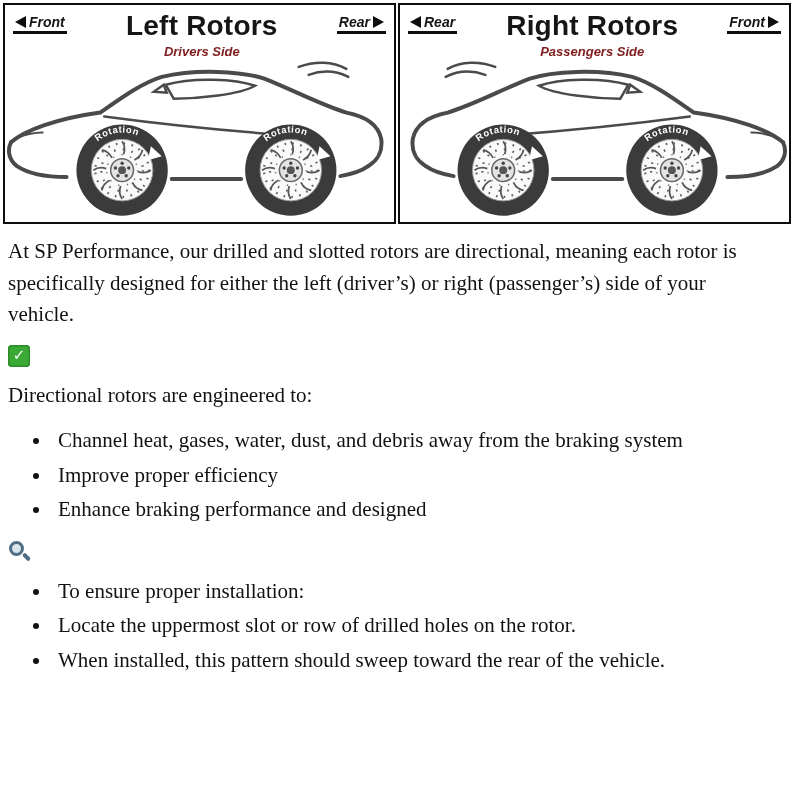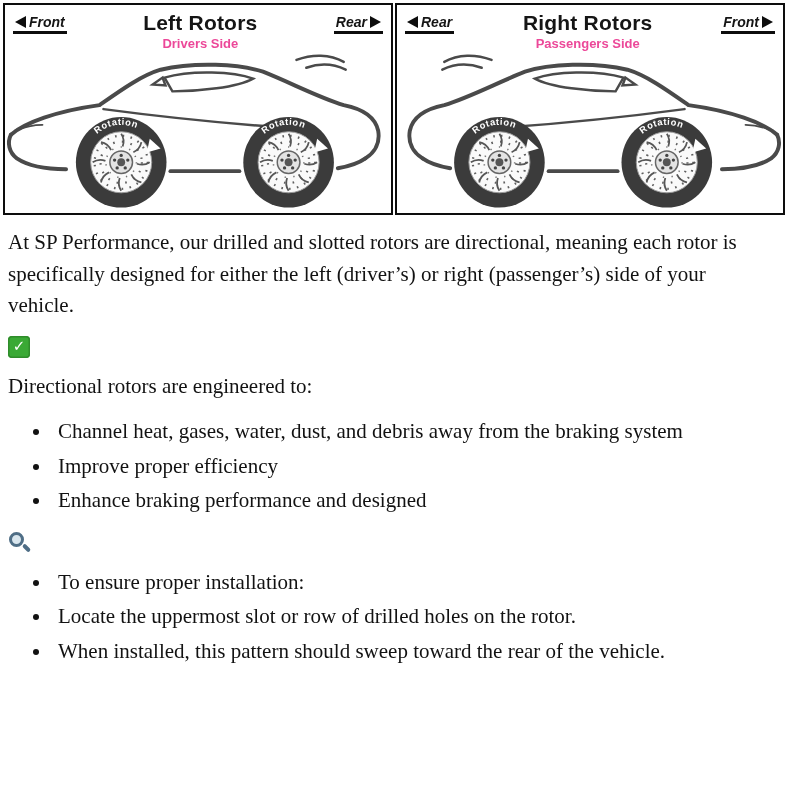--- a/index.html
+++ b/index.html
@@ -1,29 +1,29 @@
 <!DOCTYPE html>
 <html><head>
 <meta charset="utf-8">
 <style>
   * { margin:0; padding:0; box-sizing:border-box; }
   html,body { width:800px; height:800px; background:#ffffff; overflow:hidden; }
   body { font-family:"Liberation Serif", serif; color:#151515; }
 
   
-  .diagram-row { display:flex; padding:3px 14px 0 2px;justify-content:flex-end; }
+  .diagram-row { display:flex; padding:3px 8px 0 2px;justify-content:flex-end; }
   .panel { flex:1; border:2px solid #0d0d0d; background:#fff; margin:0 1px; }
   .panel-header { display:flex; align-items:flex-start; padding:6px 8px 0 8px; font-family:"Liberation Sans", sans-serif; }
   .corner { display:inline-flex; align-items:center; border-bottom:3px solid #0d0d0d; padding:0 2px 1px 2px; font-weight:bold; font-style:italic; font-size:14px; margin-top:3px; }
   .tri { width:0; height:0; border-top:6px solid transparent; border-bottom:6px solid transparent; }
   .tri-left  { border-right:11px solid #0d0d0d; margin-right:3px; }
   .tri-right { border-left:11px solid #0d0d0d; margin-left:3px; }
   .title-block { flex:1; text-align:center; line-height:1.1; }
-  .panel-title { font-size:21px; font-weight:bold; letter-spacing:.2px; }
-  .panel-subtitle { font-size:13px; font-weight:bold; color:#ec4899; }
+  .panel-title { font-size:28px; font-weight:bold; letter-spacing:.2px; }
+  .panel-subtitle { font-size:13px; font-weight:bold; font-style:italic; color:#7f1d1d; }
   .car-svg { display:block; width:100%; height:auto; }
 
   
   .article { padding:12px 24px 0 8px; font-size:21px; line-height:1.5; color:#121212; }
   .article p { margin:0 0 14px 0; }
   .sec-heading { display:flex; align-items:center; gap:10px; font-size:22px; margin:2px 0 13px 0; }
   .sec-heading.bold { font-weight:bold; }
   .sec-heading.regular { font-weight:normal; }
   .article ul { list-style:disc outside; margin:0 0 14px 44px; }
   .article li { margin:3px 0; padding-left:6px;font-family:Liberation Serif, serif; }

